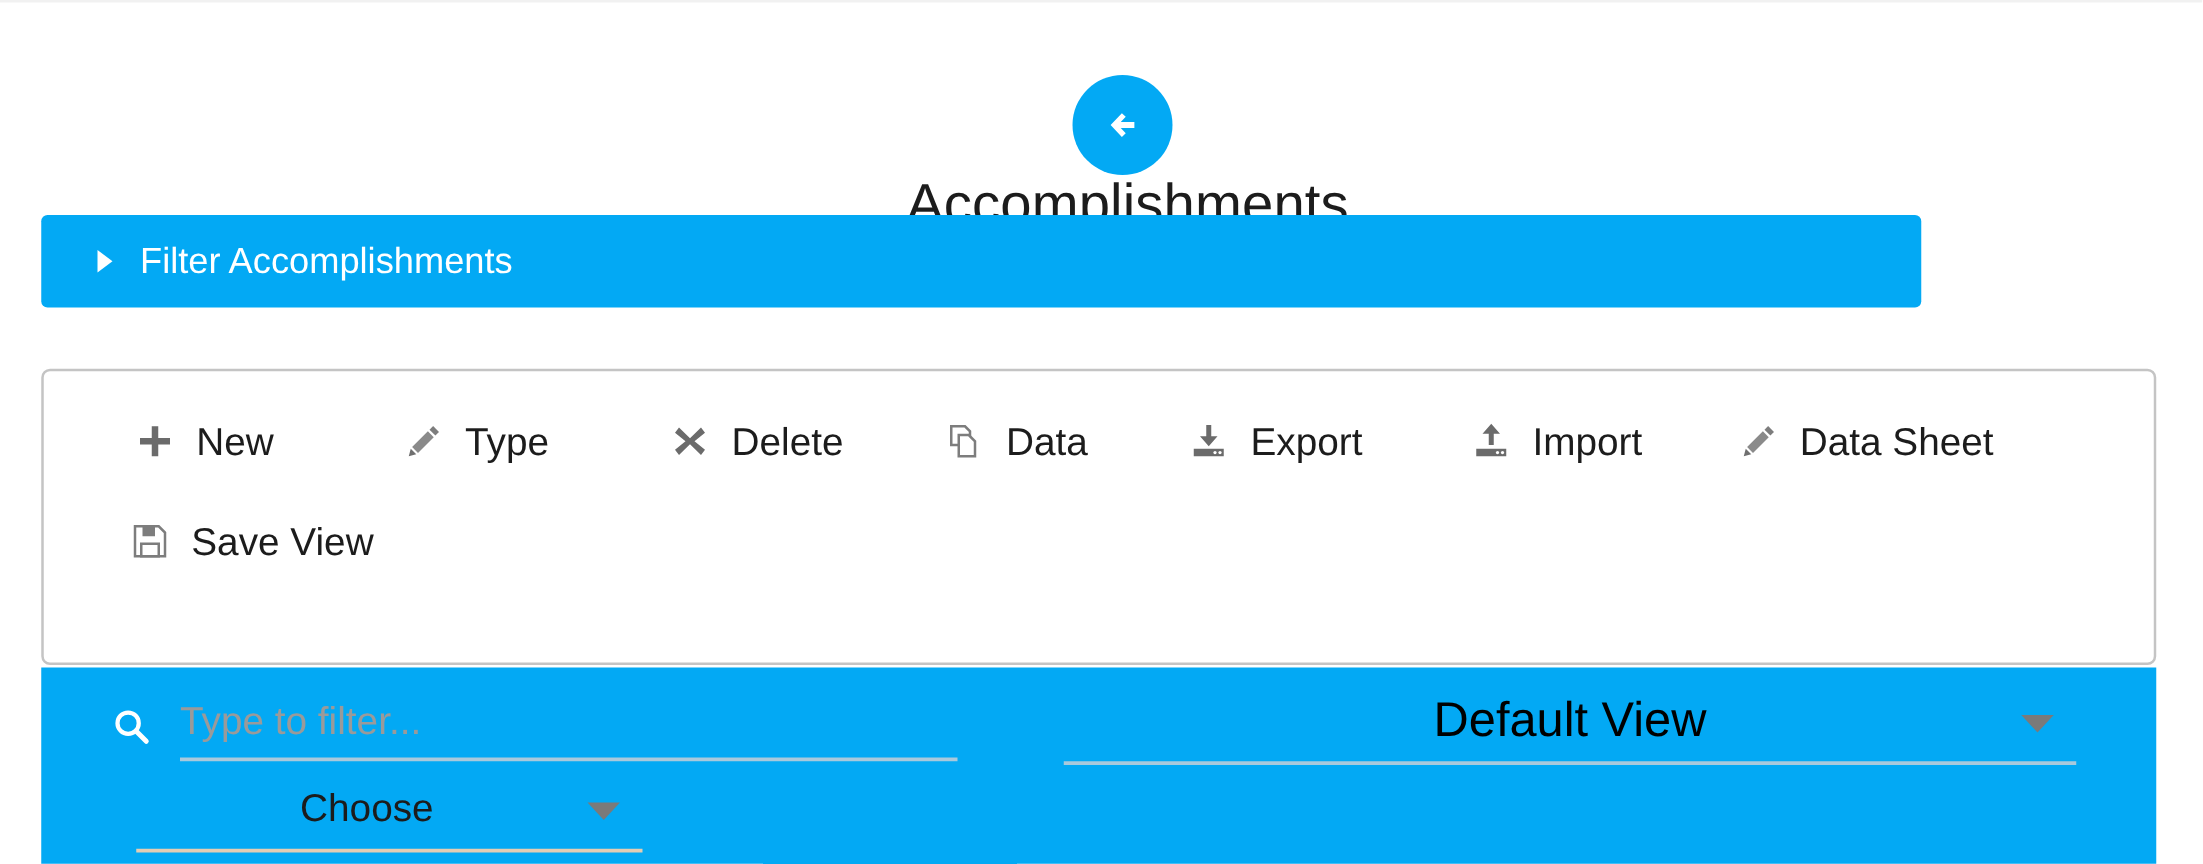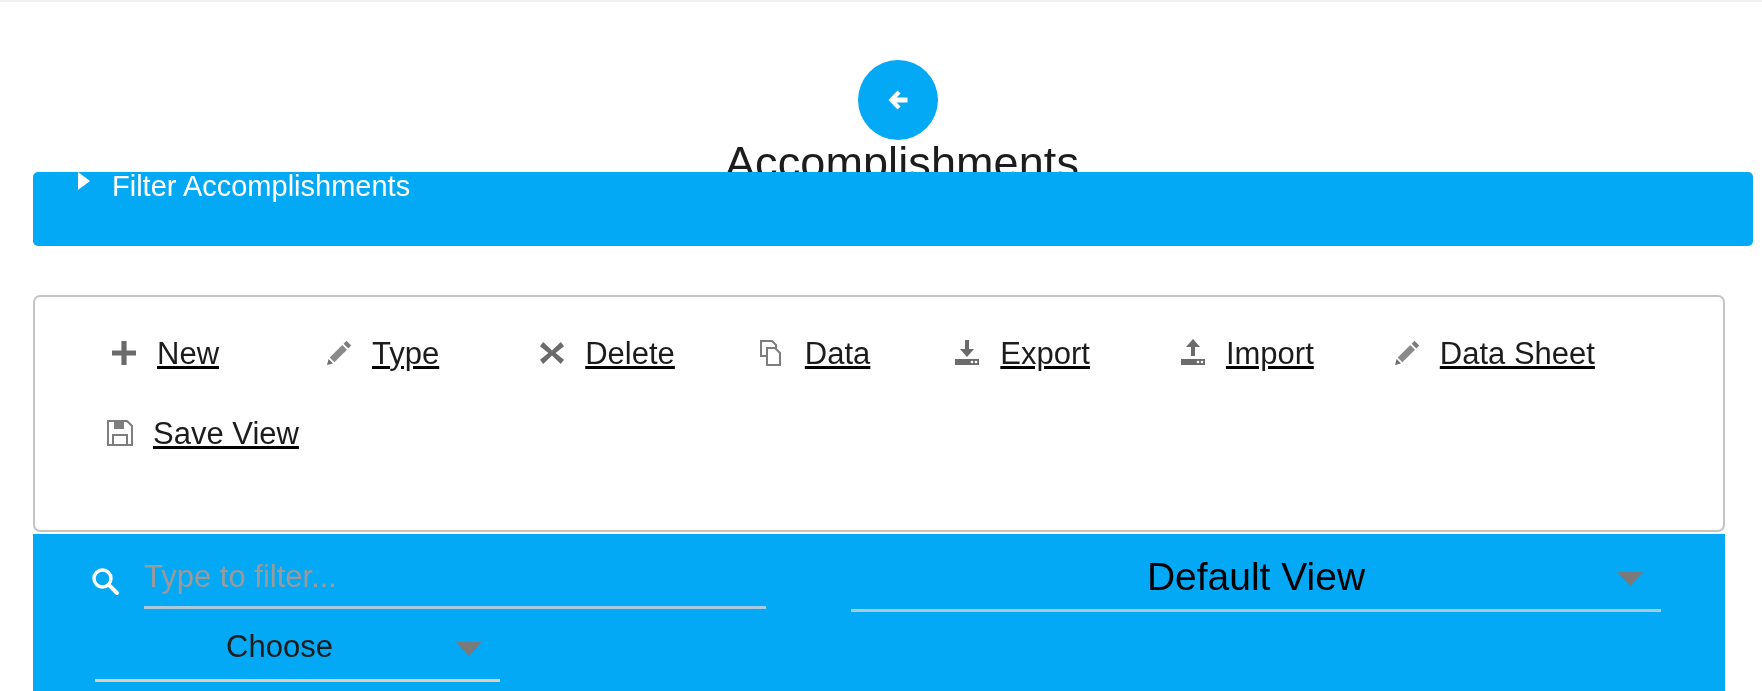--- a/index.html
+++ b/index.html
@@ -55,25 +55,26 @@
     letter-spacing: 0.1px;
     white-space: nowrap;
     line-height: 1;
   }
 
   
   .filter-bar {
     position: absolute;
     left: 33px;
     top: 170px;
-    width: 1720px;
+    width: 1504px;
     height: 74px;
     background: #03a9f4;
     border-radius: 5px;
     display: flex;
+    align-items: center;
     cursor: pointer;
   }
 
   .filter-caret {
     margin-left: 45px;
     width: 0;
     height: 0;
     border-top: 9px solid transparent;
     border-bottom: 9px solid transparent;
     border-left: 12px solid #ffffff;
@@ -100,21 +101,20 @@
     border: 2px solid #c4c4c4;
     border-radius: 7px;
     padding-top: 16px;
   }
 
   .toolbar-row {
     display: flex;
     align-items: center;
     height: 80px;
     padding-left: 46px;
-    text-decoration: underline;
   }
 
   .tool-btn {
     display: flex;
     align-items: center;
     background: none;
     border: none;
     cursor: pointer;
     font-family: "Liberation Sans", sans-serif;
     font-size: 31px;
@@ -207,21 +207,21 @@
     top: 22px;
     width: 0;
     height: 0;
     border-left: 13px solid transparent;
     border-right: 13px solid transparent;
     border-top: 14px solid #7a7a7a;
   }
 
   .choose-select {
     position: absolute;
-    left: 62px;
+    left: 76px;
     top: 86px;
     width: 405px;
     height: 62px;
     border-bottom: 3px solid #e3cdb4;
     display: flex;
     align-items: center;
     justify-content: center;
     cursor: pointer;
   }
   .choose-label {

